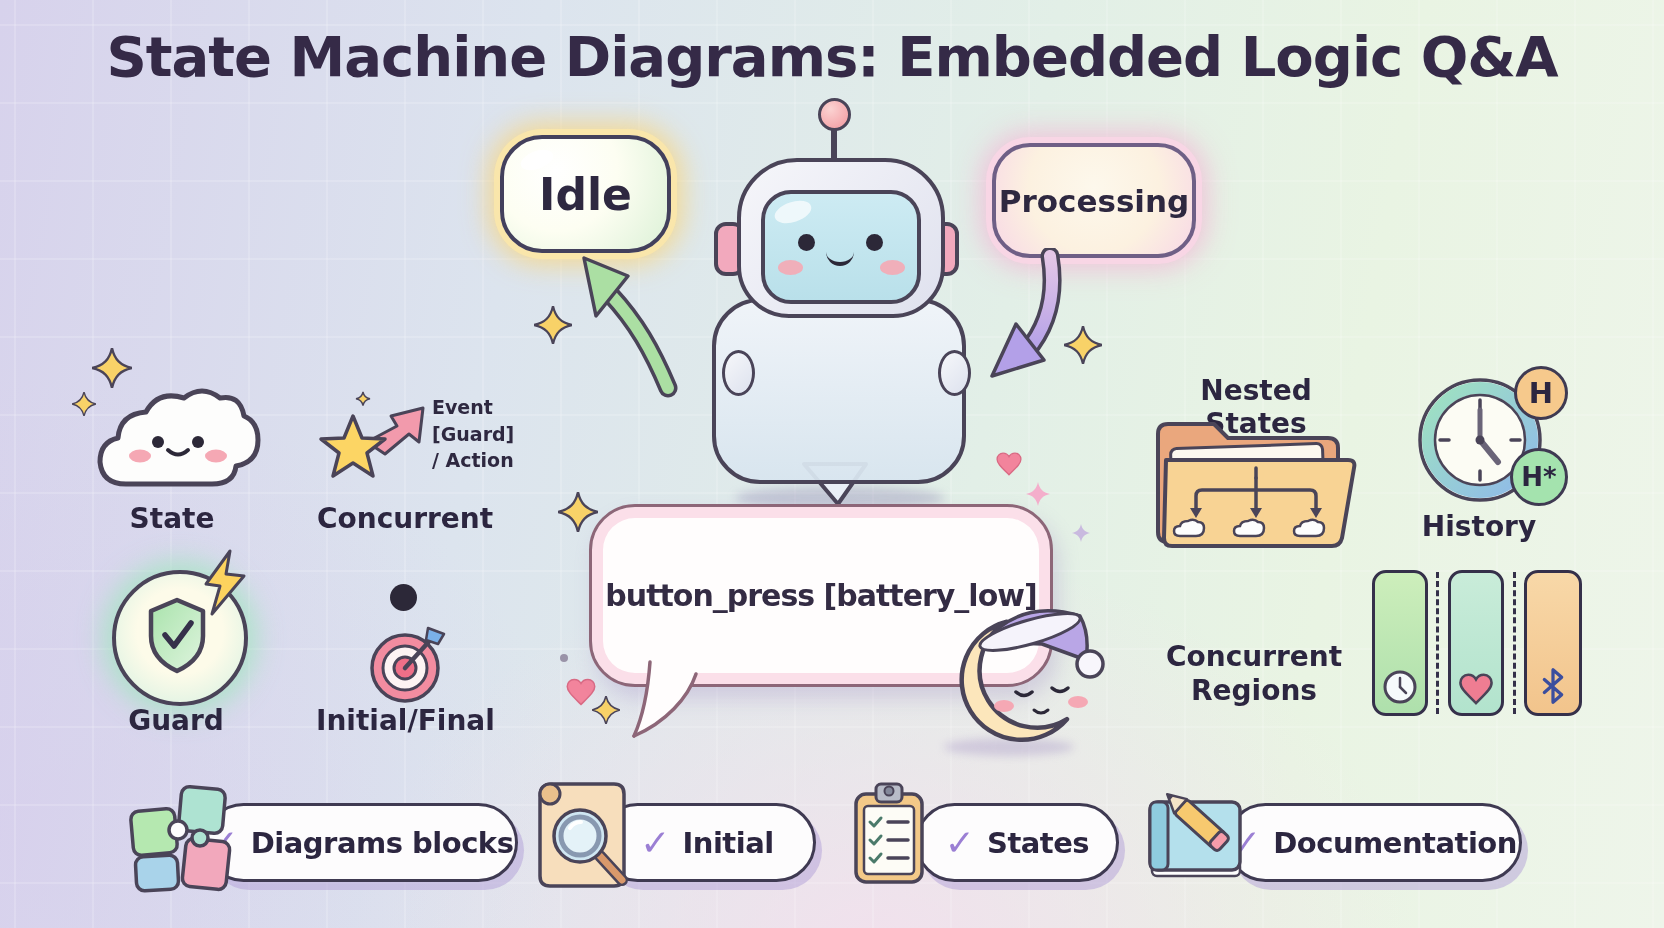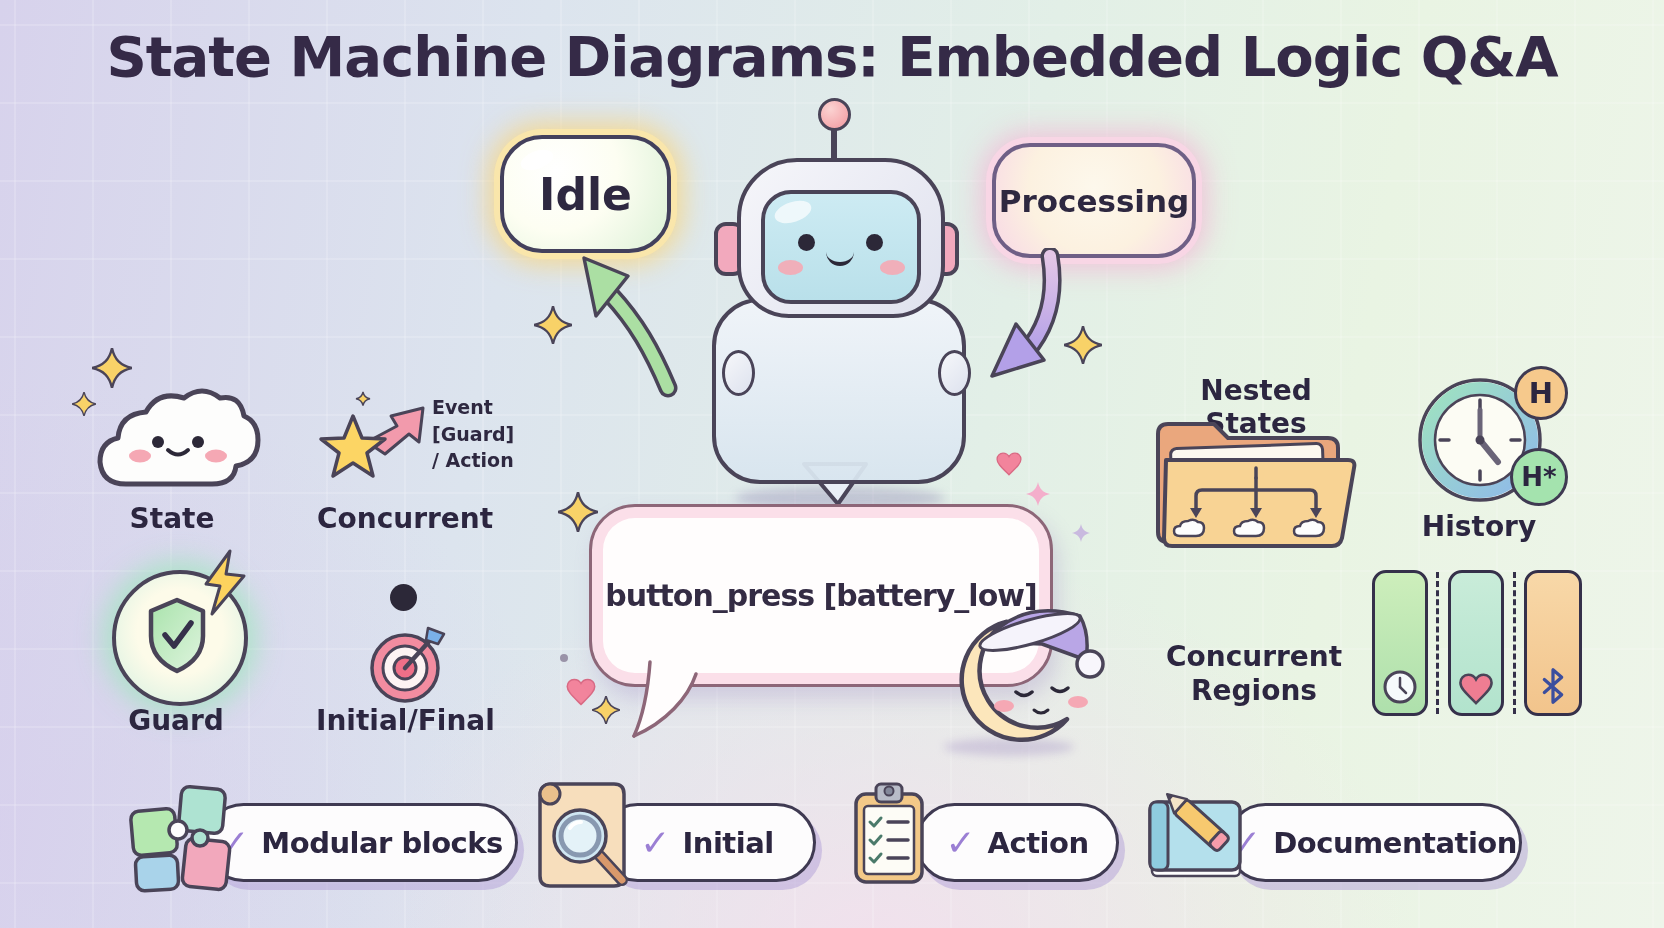--- a/index.html
+++ b/index.html
@@ -309,21 +309,21 @@
       <rect x="6" y="30" width="44" height="44" rx="8" fill="#b5e8b0" transform="rotate(-5 28 52)"></rect>
       <rect x="54" y="8" width="44" height="44" rx="8" fill="#aee3d2" transform="rotate(5 76 30)"></rect>
       <rect x="10" y="76" width="42" height="34" rx="8" fill="#a9d3ea" transform="rotate(-3 31 93)"></rect>
       <rect x="58" y="60" width="44" height="48" rx="8" fill="#f2a8bc" transform="rotate(6 80 84)"></rect>
       <circle cx="52" cy="50" r="9" fill="#fdfcfd"></circle>
       <circle cx="74" cy="58" r="8" fill="#aee3d2"></circle>
     </g>
   </svg>
   <div class="abs pill" style="left:204px;top:803px;width:308px;">
     <span class="check">✓</span>
-    <span class="plabel">Modular blocks</span>
+    <span class="plabel">Diagrams blocks</span>
   </div>
 
   <svg class="abs picon" style="left:528px;top:778px" width="102" height="116" viewBox="0 0 102 116">
     <path d="M24 6 H86 Q96 6 96 16 V98 Q96 108 86 108 H22 Q12 108 12 98 V18 Q12 6 24 6" fill="#f7debc" stroke="#4a4458" stroke-width="3.5" stroke-linejoin="round"></path>
     <circle cx="22" cy="16" r="10" fill="#eac08c" stroke="#4a4458" stroke-width="3"></circle>
     <line x1="72" y1="78" x2="94" y2="102" stroke="#4a4458" stroke-width="12" stroke-linecap="round"></line>
     <line x1="72" y1="78" x2="94" y2="102" stroke="#d9996b" stroke-width="7" stroke-linecap="round"></line>
     <circle cx="52" cy="58" r="26" fill="#cfe6f2" stroke="#4a4458" stroke-width="3.5"></circle>
     <circle cx="52" cy="58" r="19" fill="#e4f2f8" stroke="#8898b0" stroke-width="5"></circle>
     <path d="M42 50 q4 -6 11 -6" fill="none" stroke="#ffffff" stroke-width="4" stroke-linecap="round"></path>
@@ -344,21 +344,21 @@
         <path d="M20 76 l4 4 l7 -8"></path>
     </g>
     <g stroke="#4a4458" stroke-width="3.5" stroke-linecap="round">
       <line x1="38" y1="40" x2="58" y2="40"></line>
         <line x1="38" y1="58" x2="58" y2="58"></line>
         <line x1="38" y1="76" x2="58" y2="76"></line>
     </g>
   </svg>
   <div class="abs pill" style="left:915px;top:803px;width:198px;">
     <span class="check">✓</span>
-    <span class="plabel">Action</span>
+    <span class="plabel">States</span>
   </div>
 
   <svg class="abs picon" style="left:1144px;top:776px" width="104" height="114" viewBox="0 0 104 114">
     <rect x="8" y="86" width="88" height="14" rx="5" fill="#fdfdfd" stroke="#4a4458" stroke-width="2.5"></rect>
     <rect x="6" y="26" width="90" height="68" rx="8" fill="#b4e0ec" stroke="#4a4458" stroke-width="3.5"></rect>
     <rect x="6" y="26" width="18" height="68" rx="6" fill="#8fccdf" stroke="#4a4458" stroke-width="3"></rect>
     <g transform="rotate(42 60 52)">
       <rect x="28" y="42" width="52" height="19" rx="3" fill="#f7c96f" stroke="#4a4458" stroke-width="3"></rect>
       <rect x="74" y="42" width="12" height="19" rx="4" fill="#f59cab" stroke="#4a4458" stroke-width="3"></rect>
       <polygon points="28,42 10,51.5 28,61" fill="#f3e3c8" stroke="#4a4458" stroke-width="2.5" stroke-linejoin="round"></polygon>

